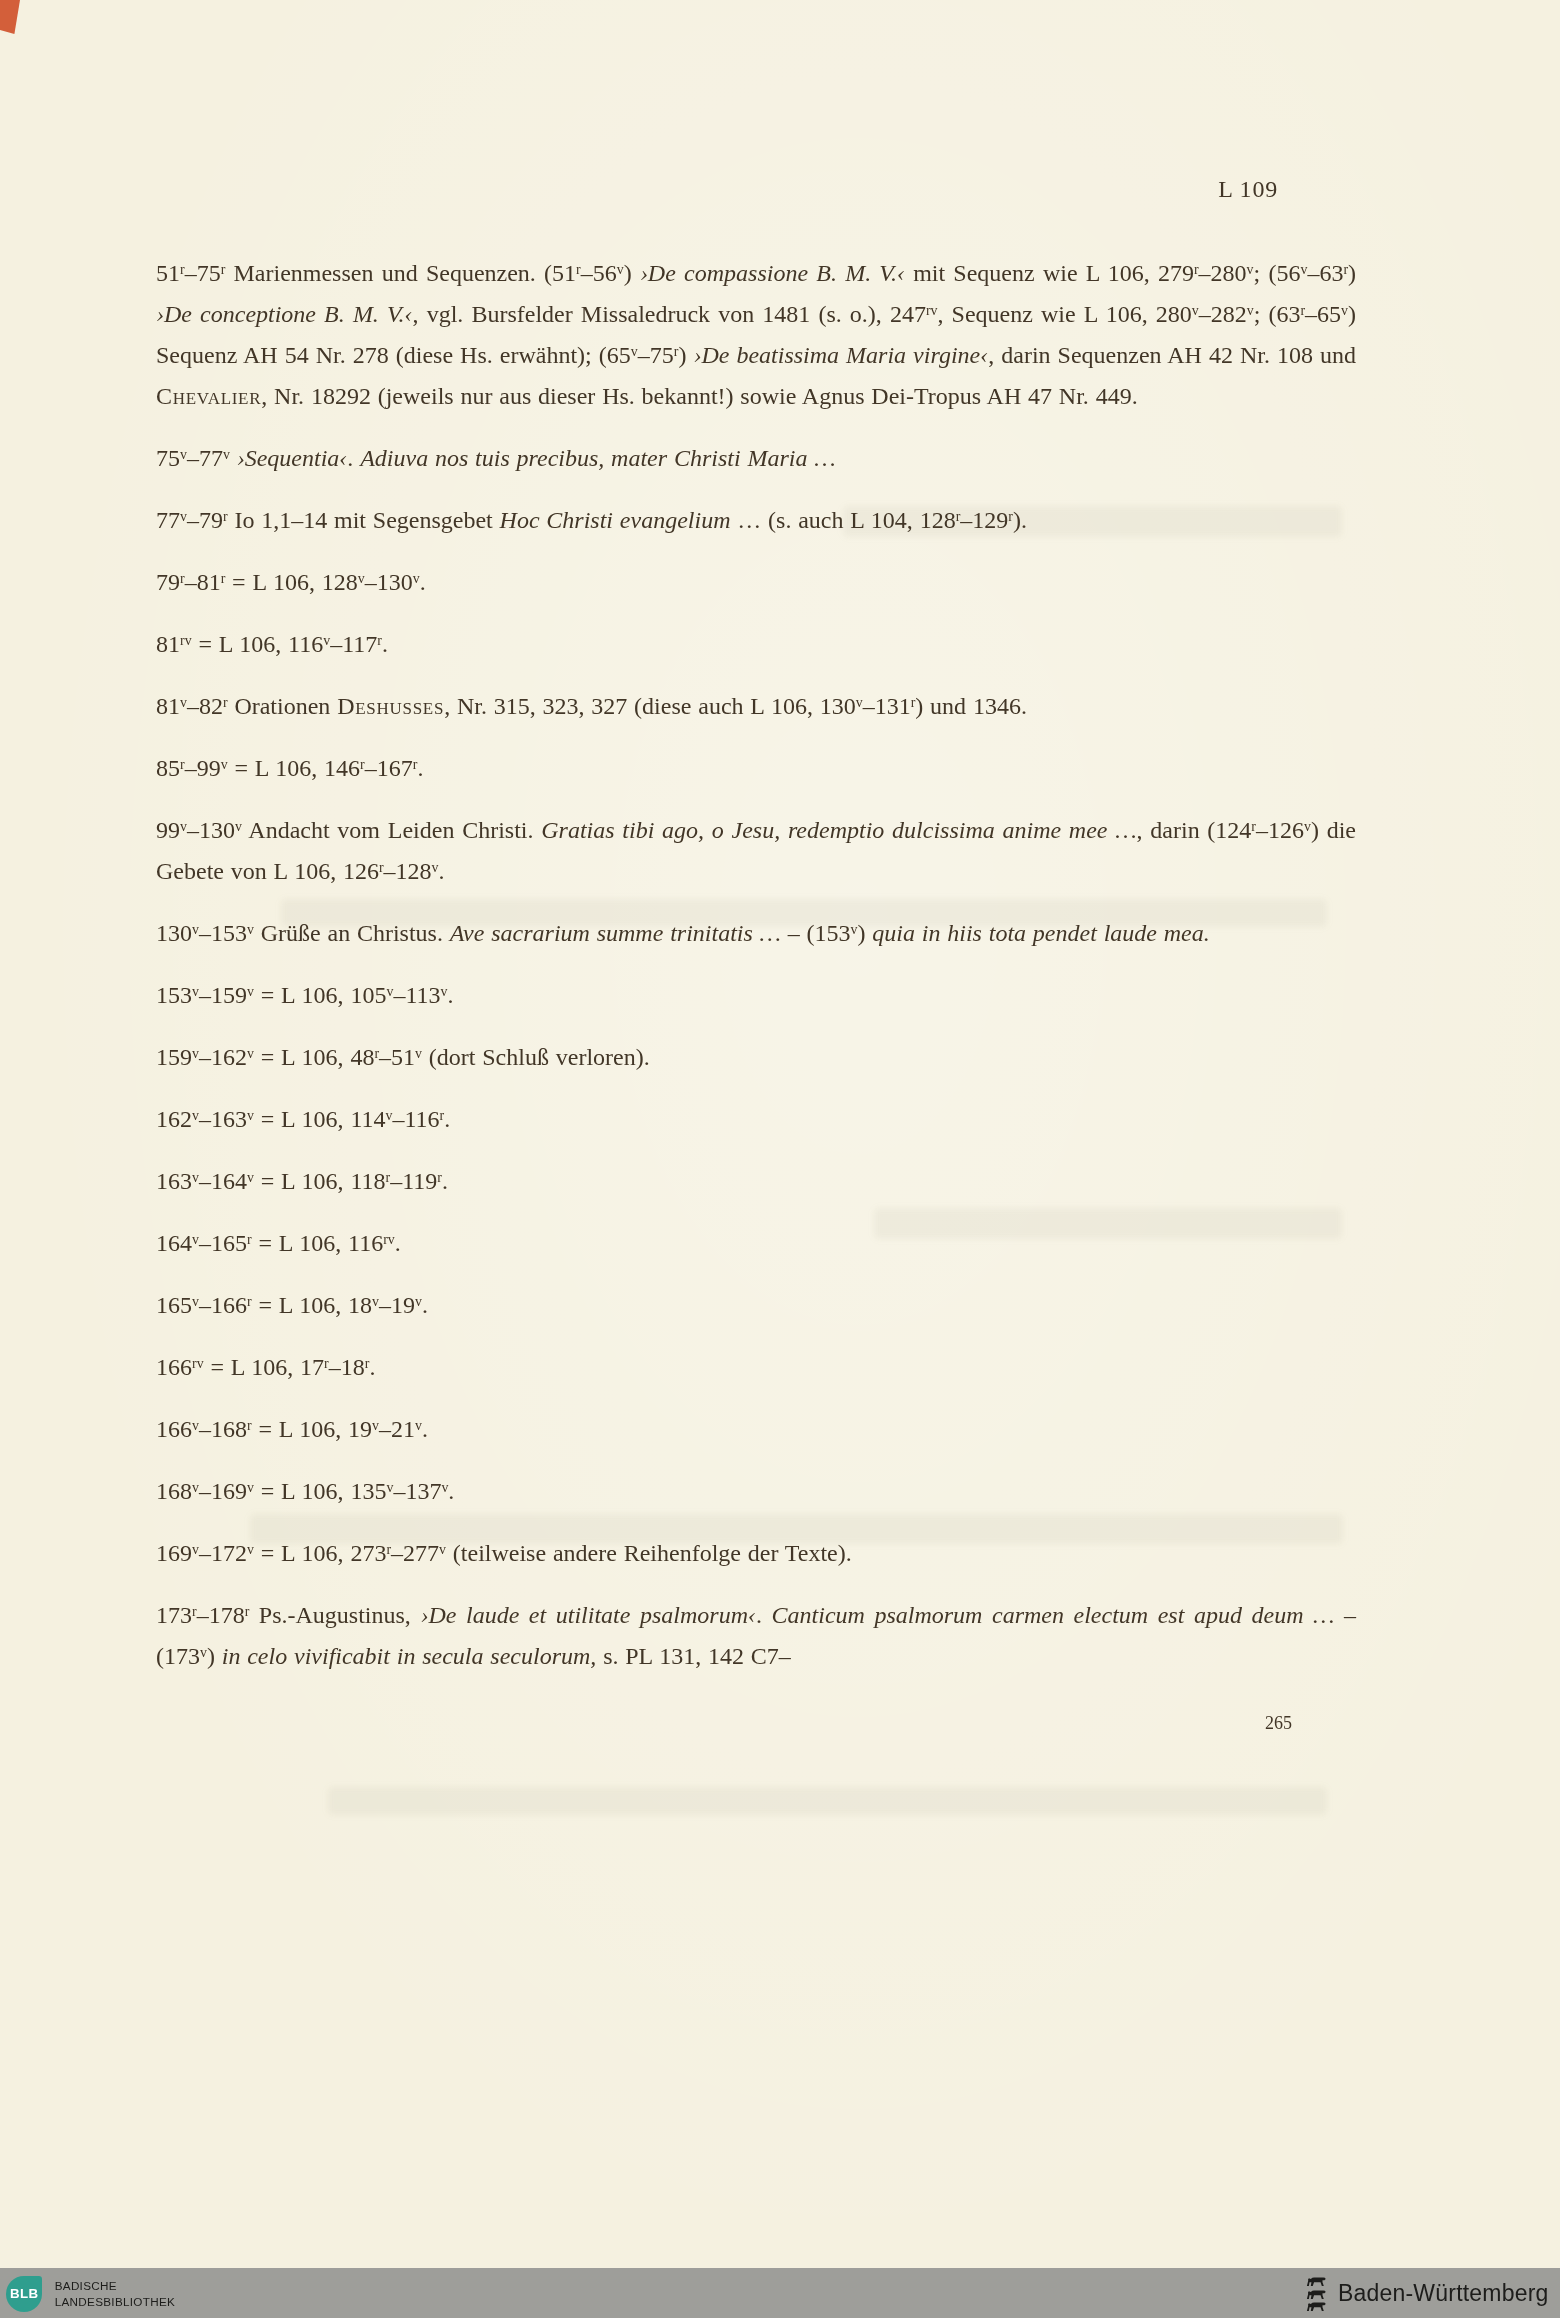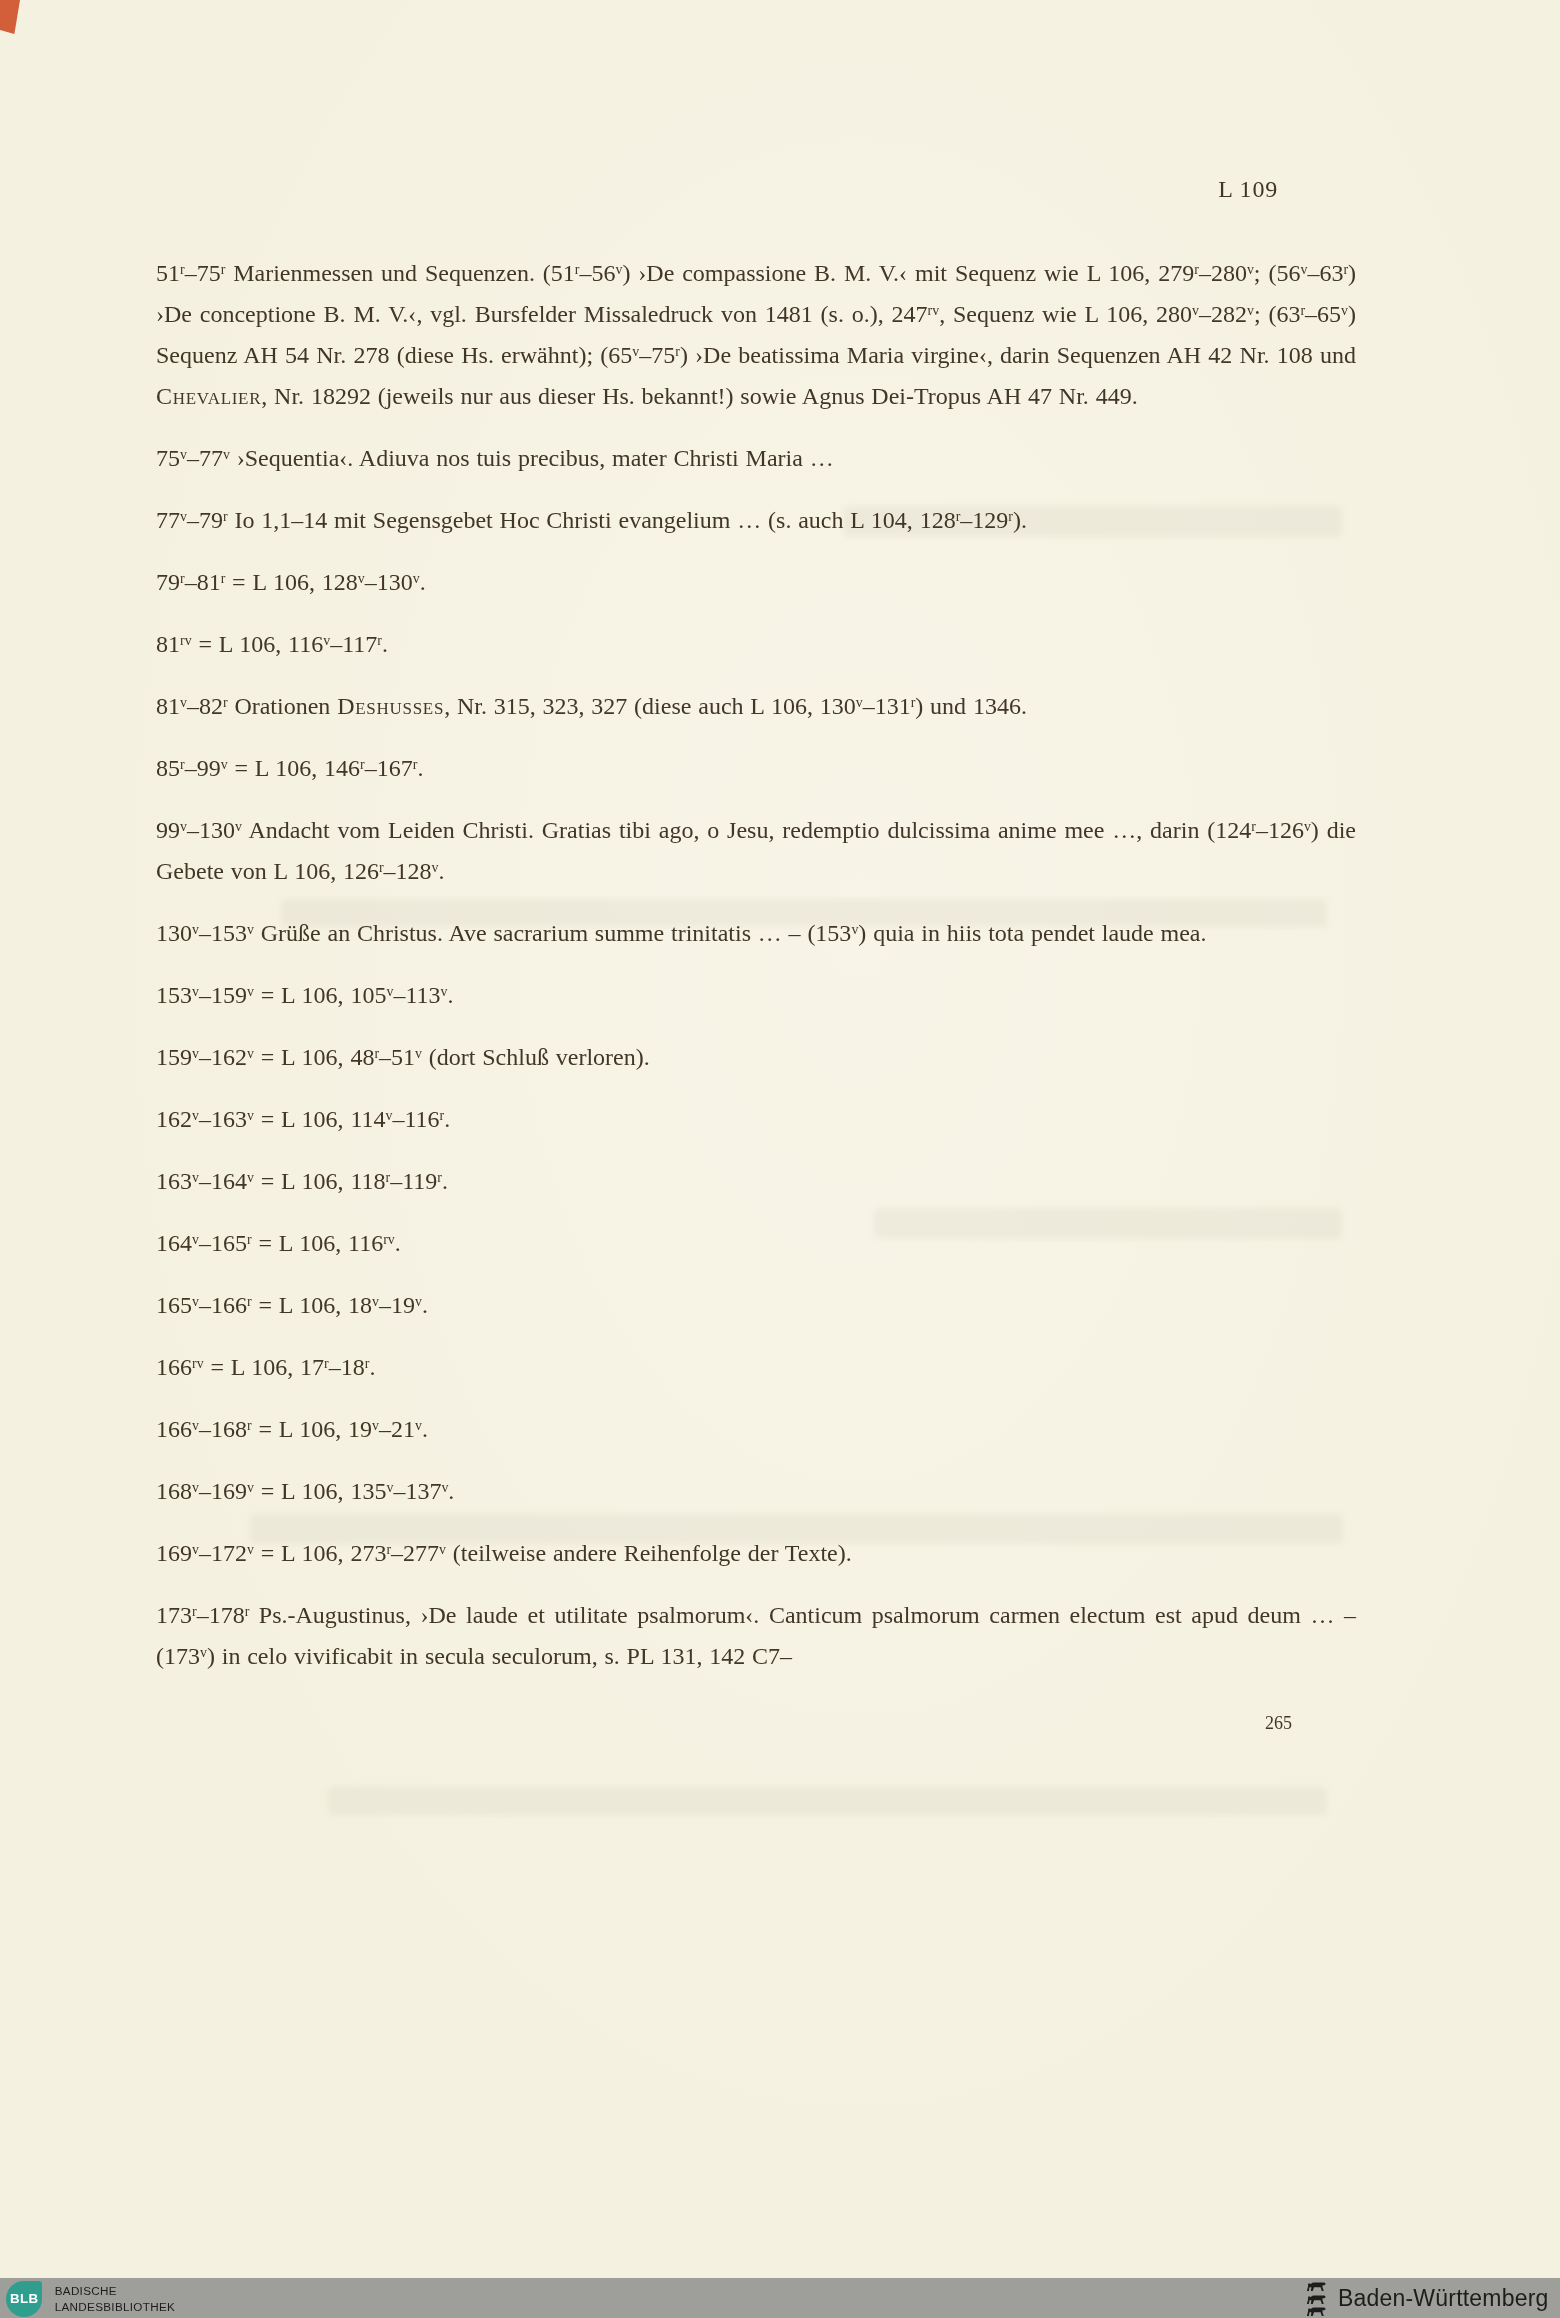--- a/index.html
+++ b/index.html
@@ -46,21 +46,21 @@
     margin-bottom: 50px;
   }
   .entry {
     font-size: 24px;
     line-height: 41px;
     text-align: justify;
     margin-bottom: 21px;
     word-spacing: 0.8px;
   }
   .entry:last-child { margin-bottom: 8px; }
-  .entry .italic { }
+  .entry .italic { font-style: italic; }
   .entry .smallcaps { font-variant: small-caps; letter-spacing: 0.03em; }
   .entry sup {
     font-size: 0.58em;
     line-height: 0;
     vertical-align: baseline;
     position: relative;
     top: -0.52em;
     letter-spacing: 0;
   }
   .page-number {
@@ -79,21 +79,21 @@
   }
   .smudge.s1 { left: 843px; top: 506px;  width: 499px; height: 31px; }
   .smudge.s2 { left: 281px;  top: 899px; width: 1046px; height: 28px; }
   .smudge.s3 { left: 874px; top: 1208px; width: 468px; height: 31px; }
   .smudge.s4 { left: 250px;  top: 1514px; width: 1093px; height: 30px; }
   .smudge.s5 { left: 328px;  top: 1787px; width: 999px; height: 28px; }
 
   .footer-bar {
     position: absolute;
     left: 0; right: 0; bottom: 0;
-    height: 41px;
+    height: 51px;
     background: var(--footer-bar);
     display: flex;
     align-items: center;
     justify-content: space-between;
     padding: 0 12.5px 0 6.2px;
     font-family: "Liberation Sans", "DejaVu Sans", sans-serif;
     color: var(--footer-ink);
   }
   .footer-left, .footer-right { display: flex; align-items: center; }
   .blb-logo {

